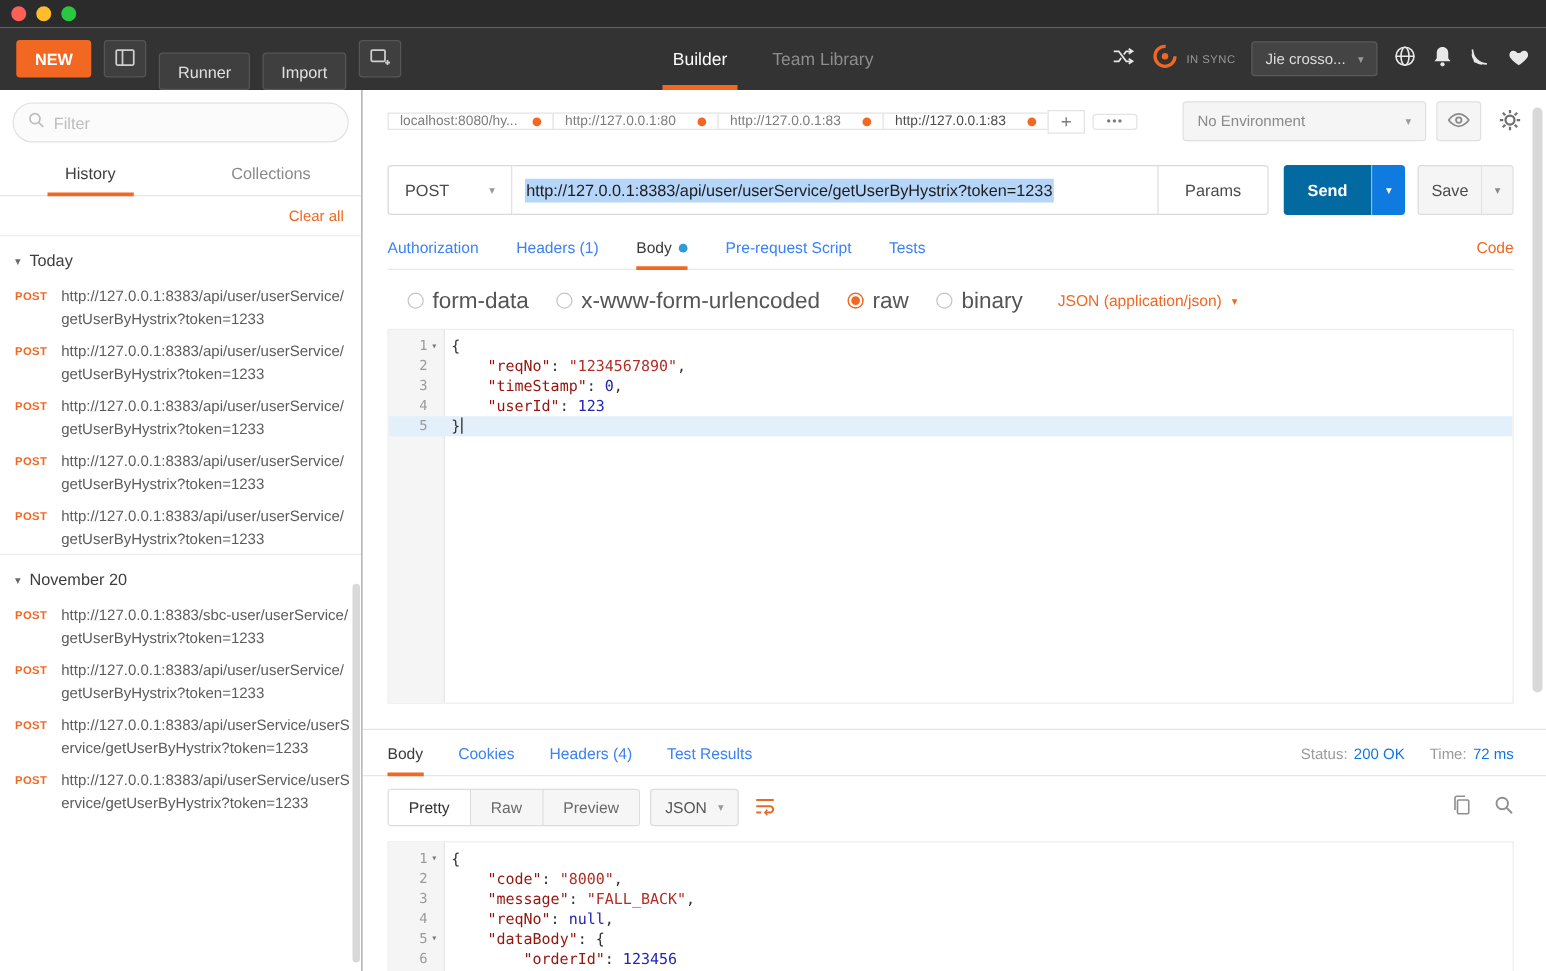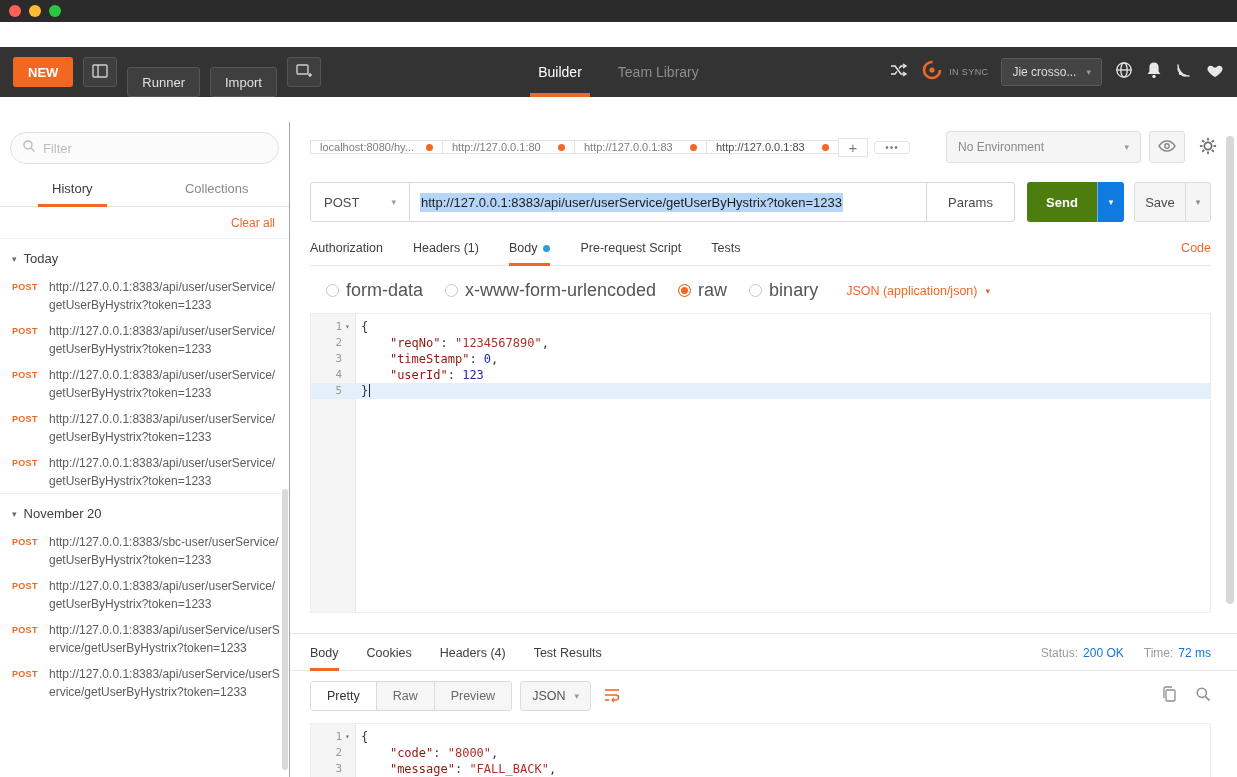--- a/index.html
+++ b/index.html
@@ -1,18 +1,18 @@
 <!DOCTYPE html>
 <html><head>
 <meta charset="utf-8">
 <style>
   * { margin:0; padding:0; box-sizing:border-box; }
   html,body { width:1237px; height:777px; overflow:hidden; }
   body { font-family:"Liberation Sans",sans-serif; background:#fff; color:#3d3d3d; }
-  .app { width:1237px; height:777px; display:flex; flex-direction:column; overflow:hidden;gap:25px; }
+  .app { width:1237px; height:777px; display:flex; flex-direction:column; overflow:hidden; }
 
   
   .titlebar { height:22px; background:#2b2b2b; display:flex; align-items:center; padding-left:9px; gap:8px; flex:0 0 auto; }
   .tl { width:12px; height:12px; border-radius:50%; }
   .tl.red{ background:#ff5f57; } .tl.yellow{ background:#febc2e; } .tl.green{ background:#28c840; }
 
   
   .header { height:50px; background:#333333; display:flex; align-items:center; padding:0 13px; gap:10px; flex:0 0 auto; position:relative; }
   .new-btn { background:#F26722; color:#fff; font-weight:bold; font-size:13px; border:none; border-radius:3px; height:30px; padding:0 15px; cursor:pointer; }
   .hicon-btn { height:30px; min-width:34px; background:#3f3f3f; border:1px solid #565656; border-radius:3px; color:#cfcfcf; display:flex; align-items:center; justify-content:center; cursor:pointer; }
@@ -65,29 +65,29 @@
   .env-select { height:32px; min-width:195px; background:#f5f5f5; border:1px solid #e0e0e0; border-radius:3px; display:flex; align-items:center; justify-content:space-between; padding:0 11px; font-size:12px; color:#8a8a8a; cursor:pointer; }
   .env-icon-btn { width:36px; height:32px; background:#f5f5f5; border:1px solid #e0e0e0; border-radius:3px; color:#8a8a8a; display:flex; align-items:center; justify-content:center; cursor:pointer; }
   .gear-btn { border:none; background:transparent; color:#6f6f6f; width:30px; height:32px; display:flex; align-items:center; justify-content:center; cursor:pointer; }
 
   .req-row { display:flex; margin:18px 26px 0 20px; height:40px; flex:0 0 auto; }
   .method-select { width:100px; border:1px solid #d9d9d9; border-radius:3px 0 0 3px; display:flex; align-items:center; justify-content:space-between; padding:0 13px; font-size:13px; color:#4a4a4a; background:#fff; cursor:pointer; flex:0 0 auto; }
   .url-field { flex:1; border:1px solid #d9d9d9; border-left:none; display:flex; align-items:center; padding:0 10px; font-size:13px; background:#fff; min-width:0; cursor:text; }
   .url-sel { background:#b5d5f9; padding:2px 1px; color:#1d1d1d; white-space:nowrap; overflow:hidden; }
   .params-btn { width:88px; border:1px solid #d9d9d9; border-left:none; border-radius:0 3px 3px 0; background:#fff; font-size:13px; color:#4a4a4a; cursor:pointer; flex:0 0 auto; }
   .send-group { display:flex; margin-left:12px; flex:0 0 auto; }
-  .send-btn { width:70px; background:#4d7c0f; color:#fff; border:none; border-radius:3px 0 0 3px; font-size:13px; font-weight:bold; cursor:pointer; }
+  .send-btn { width:70px; background:#0369a1; color:#fff; border:none; border-radius:3px 0 0 3px; font-size:13px; font-weight:bold; cursor:pointer; }
   .send-chev { width:27px; background:#0F7BE0; border:none; border-left:1px solid rgba(255,255,255,.4); border-radius:0 3px 3px 0; color:#fff; display:flex; align-items:center; justify-content:center; font-size:9px; cursor:pointer; }
   .save-group { display:flex; margin-left:10px; flex:0 0 auto; }
   .save-btn { width:52px; background:#f5f5f5; border:1px solid #dcdcdc; border-radius:3px 0 0 3px; font-size:13px; color:#4a4a4a; cursor:pointer; }
   .save-chev { width:25px; background:#f5f5f5; border:1px solid #dcdcdc; border-left:none; border-radius:0 3px 3px 0; color:#8a8a8a; display:flex; align-items:center; justify-content:center; font-size:9px; cursor:pointer; }
 
   .qtabs { display:flex; align-items:flex-end; margin:14px 26px 0 20px; border-bottom:1px solid #e8e8e8; height:30px; flex:0 0 auto; }
   .qtabs-inner { display:flex; gap:30px; }
-  .qtab { font-size:12.5px; color:#404040; padding-bottom:10px; position:relative; display:flex; align-items:center; gap:6px; cursor:pointer; }
+  .qtab { font-size:12.5px; color:#3b82f6; padding-bottom:10px; position:relative; display:flex; align-items:center; gap:6px; cursor:pointer; }
   .qtab.active { color:#3b3b3b; }
   .qtab.active::after { content:""; position:absolute; left:0; right:0; bottom:-1px; height:3px; background:#F26722; }
   .qdot { width:7px; height:7px; border-radius:50%; background:#2D9CDB; }
   .code-link { margin-left:auto; color:#F26722; font-size:12.5px; padding-bottom:10px; text-decoration:none; cursor:pointer; }
 
   .mode-row { display:flex; align-items:center; gap:22px; margin:0 26px; padding:14px 0 12px 10px; flex:0 0 auto; }
   .mode { display:flex; align-items:center; gap:7px; font-size:18px; color:#555; cursor:pointer; }
   .radio { width:13px; height:13px; border-radius:50%; border:1px solid #c6c6c6; background:#fff; flex:0 0 auto; }
   .radio.checked { border-color:#F26722; background:#F26722; box-shadow:inset 0 0 0 2px #fff; }
   .ctype { color:#F26722; font-size:12.5px; display:flex; align-items:center; gap:8px; margin-left:6px; cursor:pointer; }

